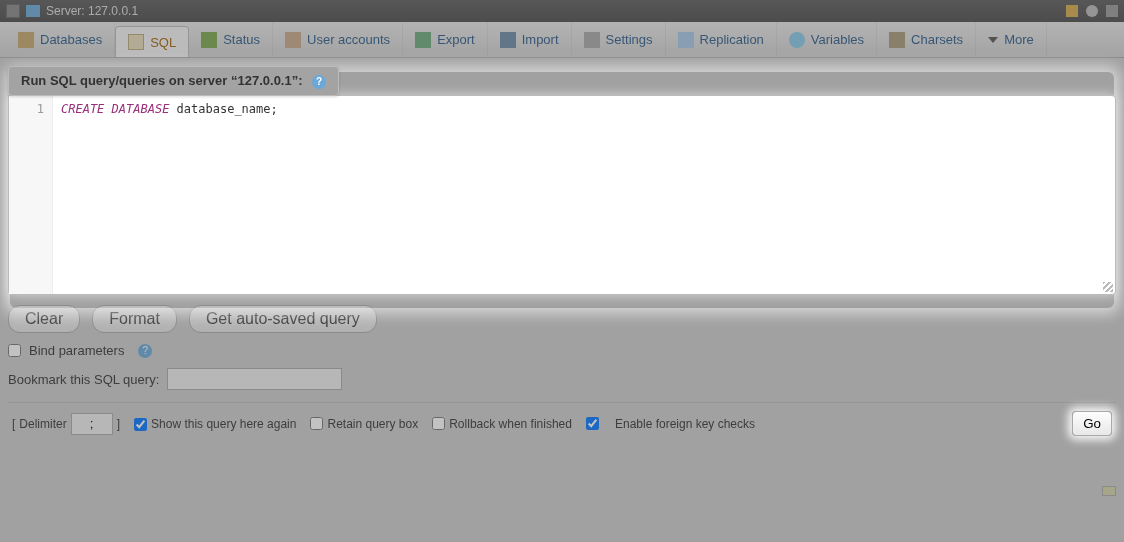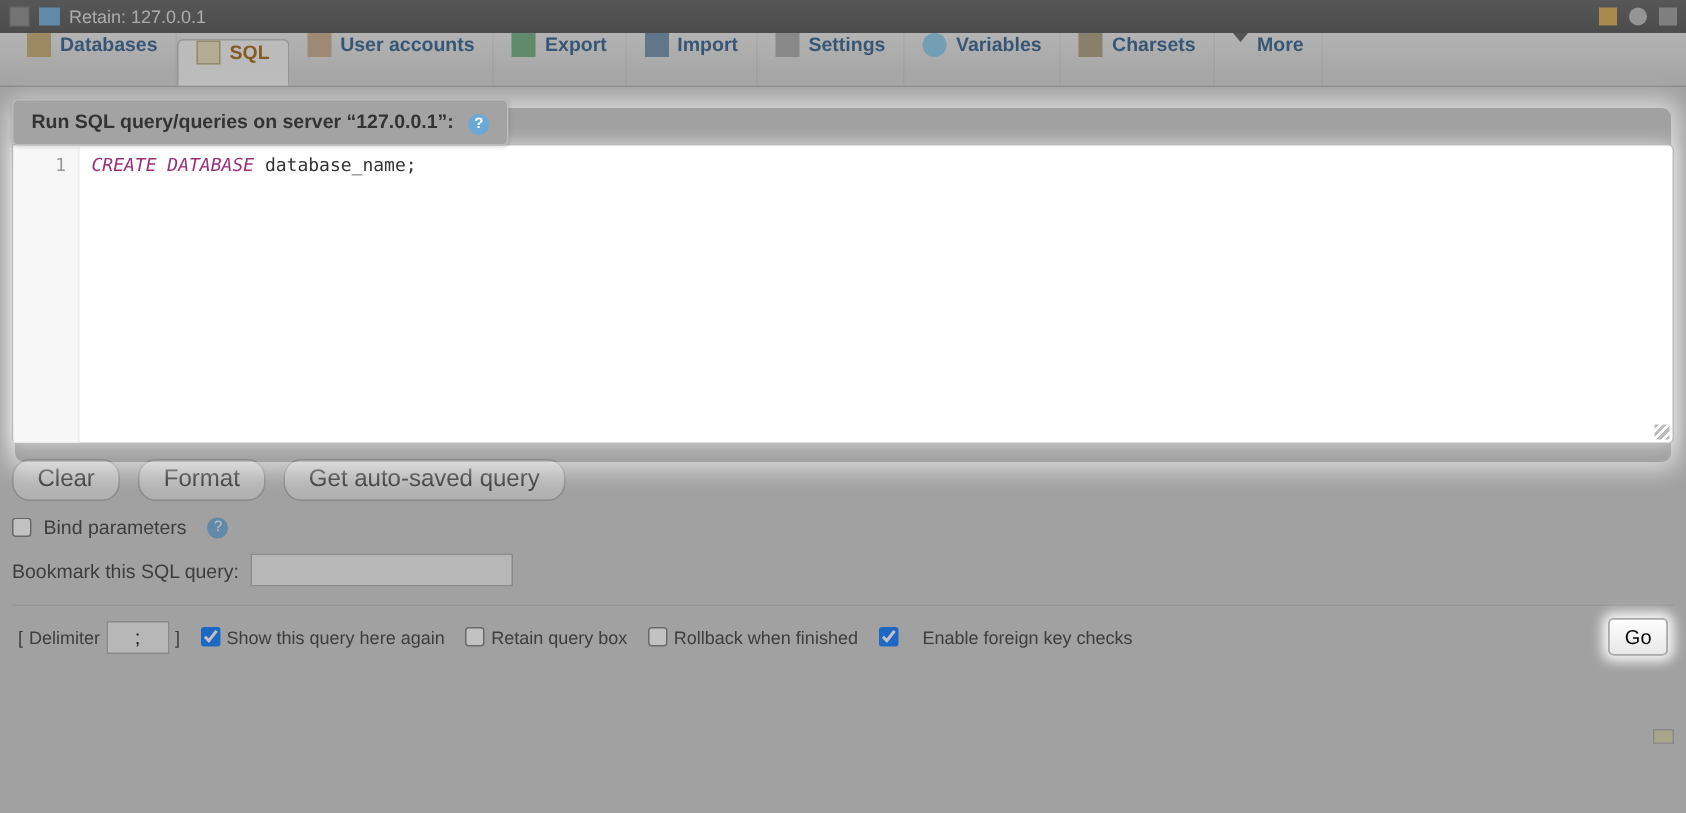--- a/index.html
+++ b/index.html
@@ -54,24 +54,25 @@
     .tabbar {
       height: 36px;
       background: linear-gradient(#e8e8e8,#d0d0d0);
       border-bottom: 1px solid #aaa;
       display: flex;
       align-items: stretch;
       padding-left: 6px;
     }
     .tab {
       display: flex;
+      align-items: center;
       padding: 0 12px;
       gap: 6px;
       color: #2a5a8a;
-      font-weight: bold;
+      font-weight: normal;
       font-size: 13px;
       cursor: pointer;
       border-right: 1px solid rgba(0,0,0,0.05);
     }
     .tab.active {
       background: #f5f5f5;
       border: 1px solid #bbb;
       border-bottom: none;
       border-radius: 4px 4px 0 0;
       margin-top: 4px;
@@ -188,52 +189,60 @@
       pointer-events:none;
       border-radius:6px;
     }
   </style>
 </head>
 <body>
 
 <div class="titlebar">
   <span class="left-handle"></span>
   <span class="server-icon"></span>
-  <span>Retain: 127.0.0.1</span>
+  <span>Server: 127.0.0.1</span>
   <div class="titlebar-right">
     <span class="lock-icon"></span>
     <span class="gear-icon-tb"></span>
     <span class="collapse-icon-tb"></span>
   </div>
 </div>
 
 <div class="tabbar">
   <div class="tab">
       <span class="tab-icon icon-db"></span>
       <span>Databases</span>
     </div>
   <div class="tab active">
       <span class="tab-icon icon-sql"></span>
       <span>SQL</span>
     </div>
   <div class="tab">
+      <span class="tab-icon icon-status"></span>
+      <span>Status</span>
+    </div>
+  <div class="tab">
       <span class="tab-icon icon-users"></span>
       <span>User accounts</span>
     </div>
   <div class="tab">
       <span class="tab-icon icon-export"></span>
       <span>Export</span>
     </div>
   <div class="tab">
       <span class="tab-icon icon-import"></span>
       <span>Import</span>
     </div>
   <div class="tab">
       <span class="tab-icon icon-settings"></span>
       <span>Settings</span>
+    </div>
+  <div class="tab">
+      <span class="tab-icon icon-repl"></span>
+      <span>Replication</span>
     </div>
   <div class="tab">
       <span class="tab-icon icon-vars"></span>
       <span>Variables</span>
     </div>
   <div class="tab">
       <span class="tab-icon icon-charsets"></span>
       <span>Charsets</span>
     </div>
   <div class="tab">
@@ -275,21 +284,21 @@
 
   <div class="divider"></div>
 
   <div class="bottom-row">
     <div class="delimiter-wrap">
       <span>[</span>
       <span>Delimiter</span>
       <input type="text" class="delimiter-input" value=";" style="">
       <span>]</span>
     </div>
-    <label style="display:flex;align-items:center;gap:4px">
+    <label style="display:flex;align-items:flex-end;gap:4px">
         <input type="checkbox" class="checkbox" checked="" style="">
         <span>Show this query here again</span>
       </label>
     <label style="display:flex;align-items:center;gap:4px">
         <input type="checkbox" class="checkbox" style="">
         <span>Retain query box</span>
       </label>
     <label style="display:flex;gap:4px">
         <input type="checkbox" class="checkbox" style="">
         <span>Rollback when finished</span>

